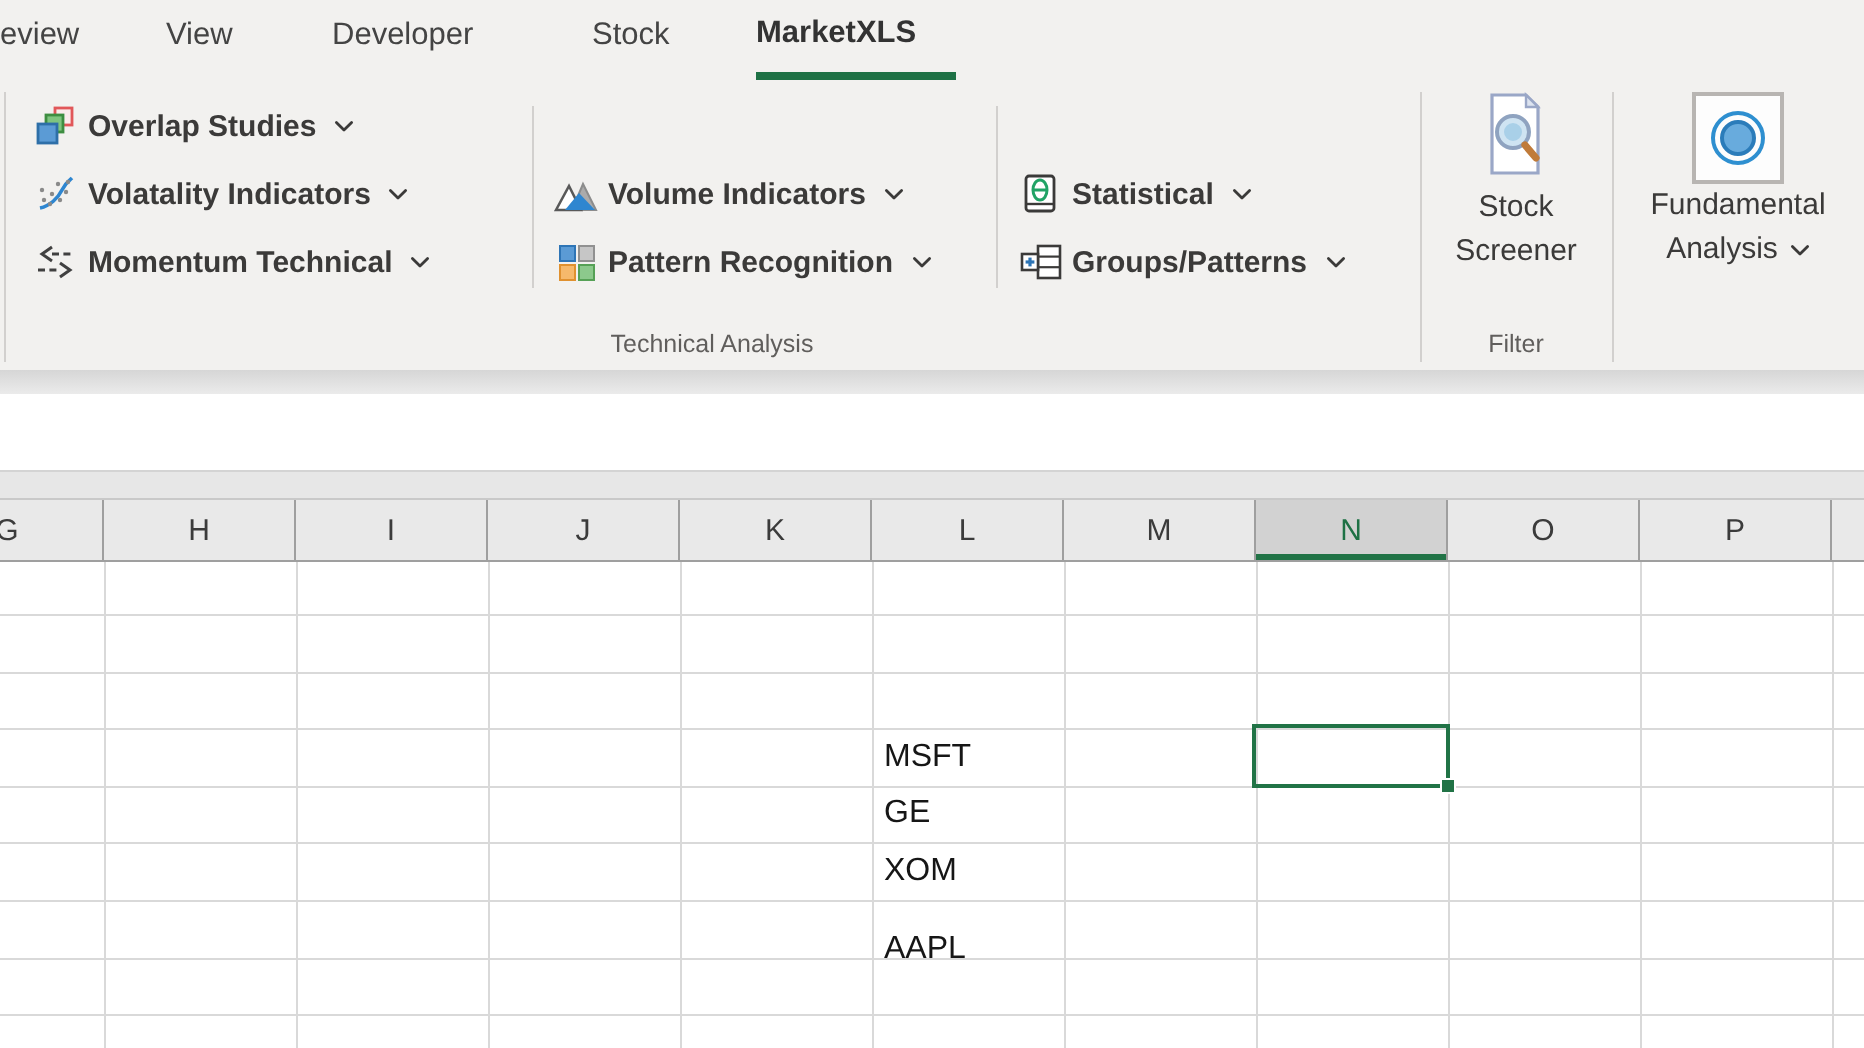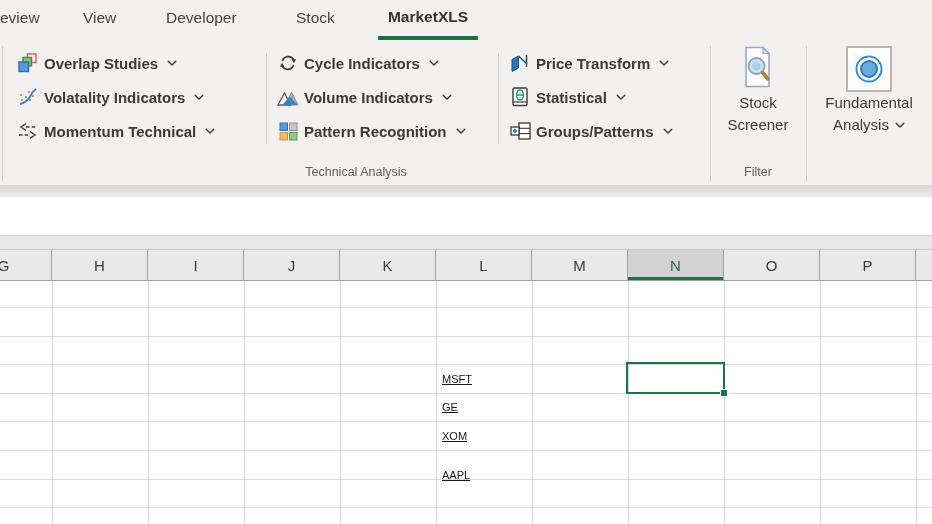--- a/index.html
+++ b/index.html
@@ -3,21 +3,21 @@
 <meta charset="utf-8">
 <style>
   html,body{margin:0;padding:0;}
   .screen{position:relative;width:932px;height:524px;overflow:hidden;
     background:#d946ef;font-family:"Liberation Sans",sans-serif;
     -webkit-font-smoothing:antialiased;}
 
   
   .tabbar{position:absolute;left:0;top:0;width:932px;height:40px;background:#f2f1ef;}
   .tab{position:absolute;top:9px;font-size:15.5px;color:#444;white-space:nowrap;cursor:default;}
-  .tab.active{font-weight:600;color:#333;top:8px;text-align:center;}
+  .tab.active{font-weight:600;color:#333;top:8px;text-align:left;}
   .tab-underline{position:absolute;left:378px;top:36px;width:100px;height:4px;background:#1e7145;}
 
   
   .ribbon{position:absolute;left:0;top:40px;width:932px;height:145px;background:#f2f1ef;}
   .ritem{position:absolute;height:26px;display:flex;align-items:center;cursor:default;}
   .ritem .ricon{display:flex;align-items:center;justify-content:center;width:24px;margin-right:4px;}
   .ritem .rlabel{font-size:15px;color:#3b3a39;white-space:nowrap;font-weight:bold;}
   .ritem .chev{margin-left:9px;}
   .vdiv{position:absolute;width:1px;background:#d2d0ce;}
   .grouplabel{position:absolute;top:123px;height:18px;font-size:12.5px;color:#605e5c;
@@ -40,21 +40,21 @@
   
   .sheet-header{position:absolute;left:0;top:249px;width:932px;height:32px;background:#e9e9e9;
     border-top:1px solid #c9c9c9;border-bottom:1px solid #9f9f9f;box-sizing:border-box;overflow:hidden;}
   .hcell{position:absolute;top:0;height:30px;box-sizing:border-box;border-right:1px solid #9f9f9f;
     font-size:15px;color:#3b3b3b;display:flex;align-items:center;justify-content:center;cursor:default;}
   .hcell.selected{background:#d2d2d2;color:#1e7145;box-shadow:inset 0 -3px 0 #217346;}
   .sheet-body{position:absolute;left:0;top:281px;width:932px;height:243px;background:#ffffff;overflow:hidden;}
   .gl-v{position:absolute;top:0;width:1px;height:243px;background:#d9d9d9;}
   .gl-h{position:absolute;left:0;width:932px;height:1px;background:#d9d9d9;}
   .cell-text{position:absolute;display:flex;align-items:center;padding-left:6px;
-    font-size:11px;color:#161616;box-sizing:border-box;cursor:cell;text-decoration:underline;}
+    font-size:16px;color:#161616;box-sizing:border-box;cursor:cell;}
   .sel-box{position:absolute;border:2px solid #217346;box-sizing:border-box;}
   .fill-handle{position:absolute;right:-5px;bottom:-5px;width:6px;height:6px;
     background:#217346;border:1px solid #ffffff;cursor:crosshair;}
 </style>
 </head>
 <body>
 
 <div class="screen">
 
   <div class="tabbar">
@@ -112,34 +112,20 @@
         </svg>
       </span>
       <span class="rlabel">Momentum Technical</span>
       <svg class="chev" viewBox="0 0 10 7" width="10" height="7">
           <polyline points="1.2,1.2 5,5 8.8,1.2" fill="none" stroke="#3b3a39" stroke-width="1.4" stroke-linecap="round" stroke-linejoin="round"></polyline>
         </svg>
     </div>
 
     <div class="vdiv" style="left:266px;top:13px;height:91px"></div>
 
-    <div class="ritem" style="left:276px;top:10px">
-      <span class="ricon">
-        <svg width="20" height="20" viewBox="0 0 20 20">
-          <path d="M4.5,8 A6.2,6.2 0 0 1 15.8,6.8" fill="none" stroke="#3b3a39" stroke-width="1.7"></path>
-          <polygon points="13.6,6.3 18.2,6.3 15.9,10.2" fill="#3b3a39"></polygon>
-          <path d="M15.5,12 A6.2,6.2 0 0 1 4.2,13.2" fill="none" stroke="#3b3a39" stroke-width="1.7"></path>
-          <polygon points="1.8,13.7 6.4,13.7 4.1,9.8" fill="#3b3a39"></polygon>
-        </svg>
-      </span>
-      <span class="rlabel">Cycle Indicators</span>
-      <svg class="chev" viewBox="0 0 10 7" width="10" height="7">
-          <polyline points="1.2,1.2 5,5 8.8,1.2" fill="none" stroke="#3b3a39" stroke-width="1.4" stroke-linecap="round" stroke-linejoin="round"></polyline>
-        </svg>
-    </div>
 
     <div class="ritem" style="left:276px;top:44px">
       <span class="ricon">
         <svg width="22" height="18" viewBox="0 0 22 18">
           <polygon points="9,17 14.5,4 21,17" fill="#ababab" stroke="#8c8c8c" stroke-width="1"></polygon>
           <polygon points="1,17 7.5,5 13.5,17" fill="#ffffff" stroke="#595959" stroke-width="1.3"></polygon>
           <polygon points="5.5,17 12.5,8.5 20.5,17" fill="#2e86d0"></polygon>
         </svg>
       </span>
       <span class="rlabel">Volume Indicators</span>
@@ -158,33 +144,20 @@
         </svg>
       </span>
       <span class="rlabel">Pattern Recognition</span>
       <svg class="chev" viewBox="0 0 10 7" width="10" height="7">
           <polyline points="1.2,1.2 5,5 8.8,1.2" fill="none" stroke="#3b3a39" stroke-width="1.4" stroke-linecap="round" stroke-linejoin="round"></polyline>
         </svg>
     </div>
 
     <div class="vdiv" style="left:498px;top:13px;height:91px"></div>
 
-    <div class="ritem" style="left:508px;top:10px">
-      <span class="ricon">
-        <svg width="20" height="18" viewBox="0 0 20 18">
-          <polygon points="2,5.5 8.5,2 8.5,14 2,17.5" fill="#2e75b6" stroke="#1f4e79" stroke-width="1"></polygon>
-          <polyline points="8.5,2 16.5,9.5 16.5,1" fill="none" stroke="#1f4e79" stroke-width="1.3"></polyline>
-          <line x1="16.5" y1="1" x2="16.5" y2="13" stroke="#1f4e79" stroke-width="1.3"></line>
-        </svg>
-      </span>
-      <span class="rlabel">Price Transform</span>
-      <svg class="chev" viewBox="0 0 10 7" width="10" height="7">
-          <polyline points="1.2,1.2 5,5 8.8,1.2" fill="none" stroke="#3b3a39" stroke-width="1.4" stroke-linecap="round" stroke-linejoin="round"></polyline>
-        </svg>
-    </div>
 
     <div class="ritem" style="left:508px;top:44px">
       <span class="ricon">
         <svg width="18" height="20" viewBox="0 0 18 20">
           <rect x="2" y="1" width="14" height="17.5" rx="1.5" fill="#ffffff" stroke="#3b3a39" stroke-width="1.4"></rect>
           <line x1="2" y1="15" x2="16" y2="15" stroke="#3b3a39" stroke-width="1.2"></line>
           <ellipse cx="9" cy="8" rx="3.5" ry="5" fill="none" stroke="#21a366" stroke-width="1.5"></ellipse>
           <line x1="5.5" y1="8" x2="12.5" y2="8" stroke="#21a366" stroke-width="1.5"></line>
         </svg>
       </span>

